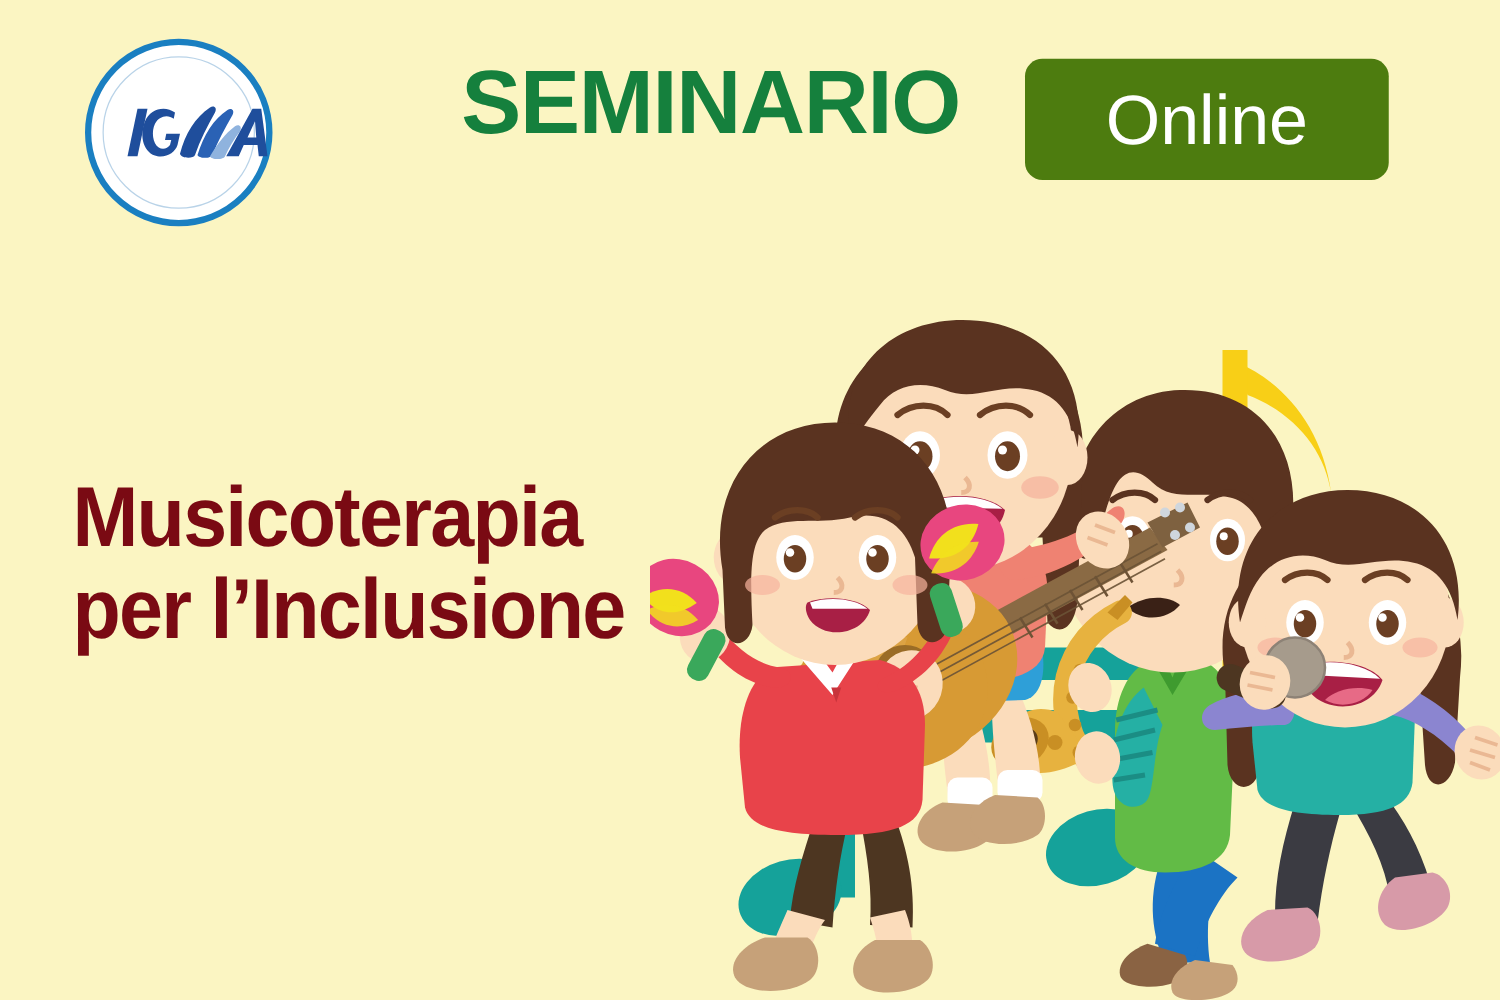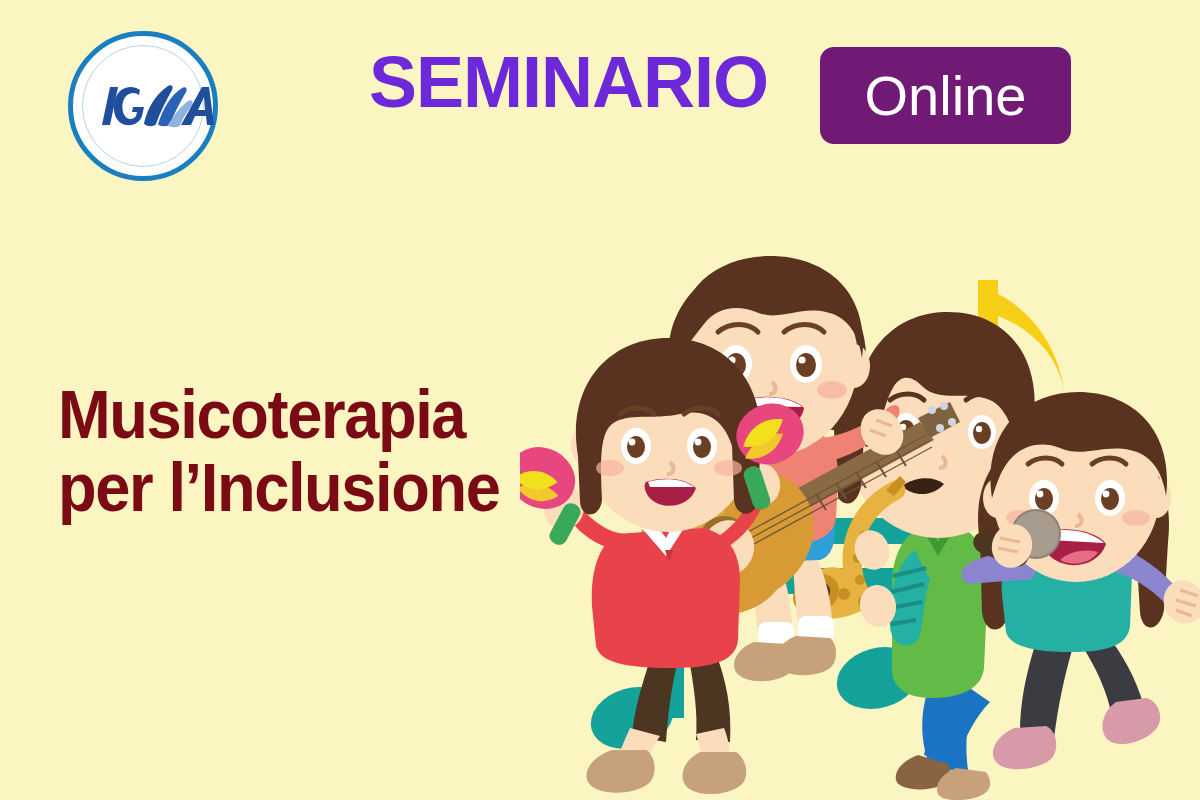--- a/index.html
+++ b/index.html
@@ -21,26 +21,26 @@
   }
   #logo .inner-ring{
     position:absolute;left:14px;top:14px;right:14px;bottom:14px;
     border-radius:50%;border:1.5px solid #b9d3e8;box-sizing:border-box;
   }
   #logo svg{position:absolute;left:0;top:0;width:150px;height:150px;}
 
   #seminario{
     position:absolute;left:369px;top:46px;
     font-size:72px;font-weight:bold;letter-spacing:-1px;
-    color:#6d28d9;line-height:1;white-space:nowrap;
+    color:#15803d;line-height:1;white-space:nowrap;
   }
 
   #online-badge{
-    position:absolute;left:820px;top:47px;width:251px;height:97px;
-    background:#701a75;border-radius:14px;
+    position:absolute;left:820px;top:47px;width:291px;height:97px;
+    background:#4d7c0f;border-radius:14px;
     display:flex;align-items:center;justify-content:center;
   }
   #online-badge .txt{
     color:#ffffff;font-size:56px;font-weight:400;letter-spacing:0px;line-height:1;
   }
 
   
   #title{
     position:absolute;left:58px;top:378px;width:520px;
     color:#7a0a13;font-size:68px;font-weight:bold;

